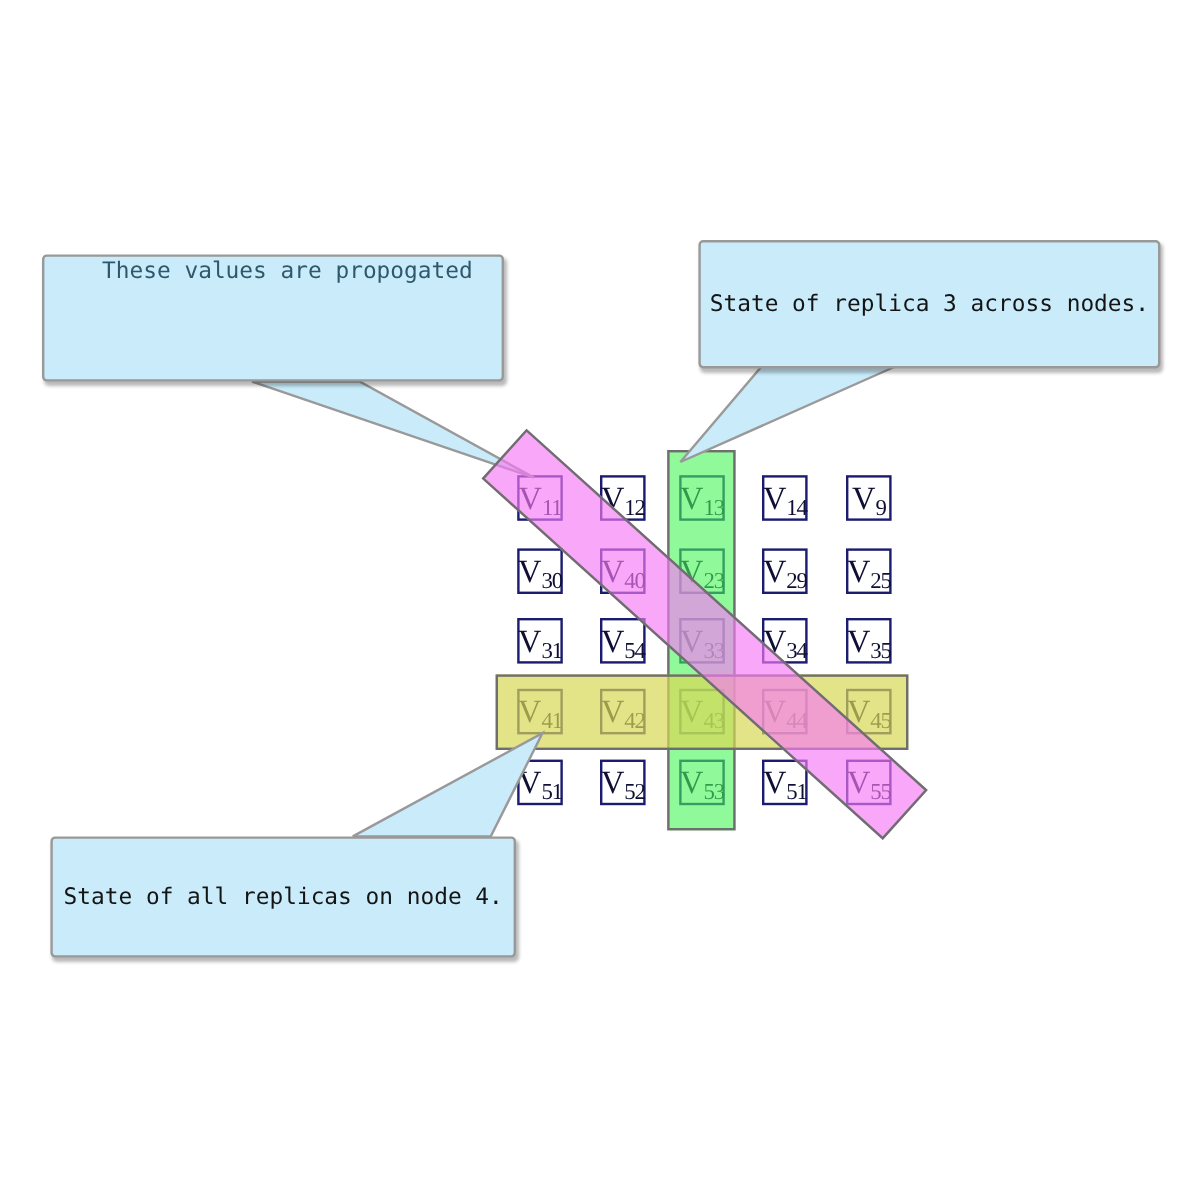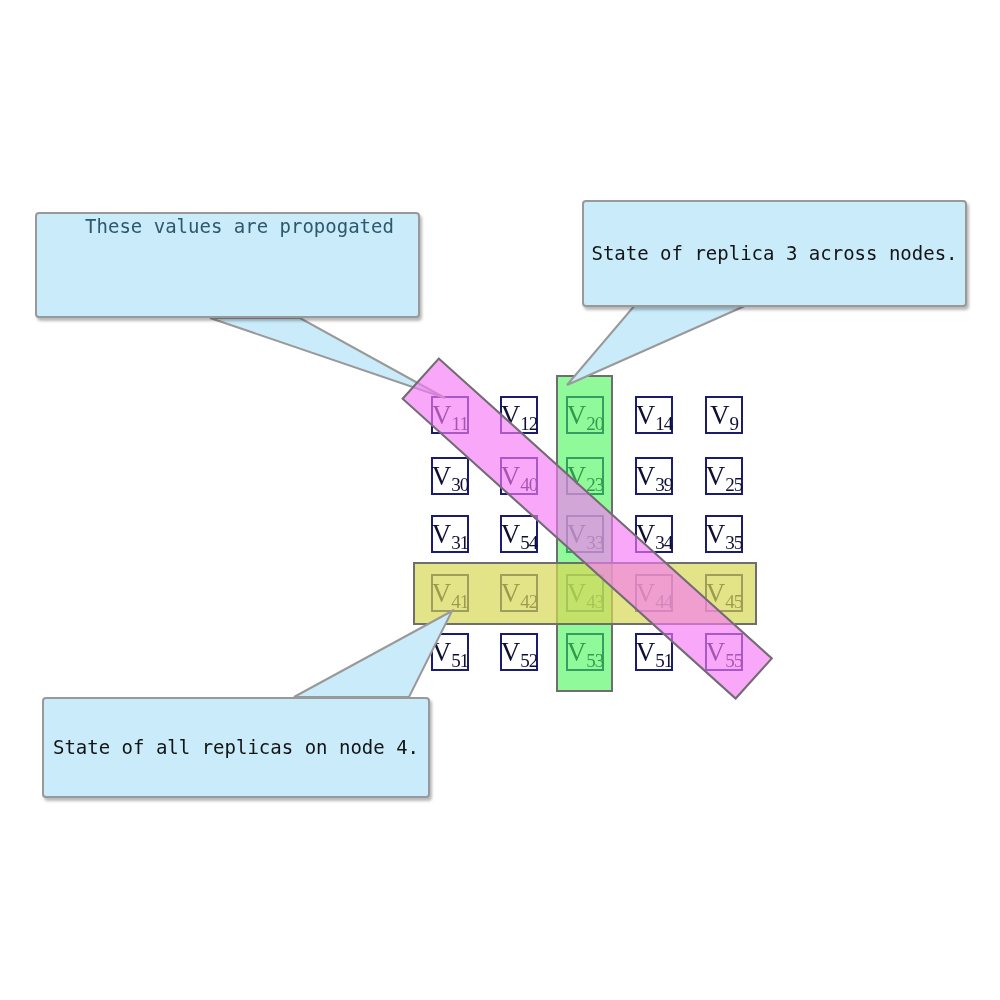--- a/index.html
+++ b/index.html
@@ -42,21 +42,21 @@
       <div class="cell" style="left: 431px; top: 396px; border-color: rgb(27, 27, 112); color: rgb(15, 15, 53);">
         <span class="vbase">V</span>
         <span class="vsub">11</span>
       </div>
       <div class="cell" style="left: 500px; top: 396px; border-color: rgb(27, 27, 112); color: rgb(15, 15, 53);">
         <span class="vbase">V</span>
         <span class="vsub">12</span>
       </div>
       <div class="cell" style="left: 566px; top: 396px; border-color: rgb(27, 27, 112); color: rgb(15, 15, 53);">
         <span class="vbase">V</span>
-        <span class="vsub">20</span>
+        <span class="vsub">13</span>
       </div>
       <div class="cell" style="left: 635px; top: 396px; border-color: rgb(27, 27, 112); color: rgb(15, 15, 53);">
         <span class="vbase">V</span>
         <span class="vsub">14</span>
       </div>
       <div class="cell" style="left: 705px; top: 396px; border-color: rgb(27, 27, 112); color: rgb(15, 15, 53);">
         <span class="vbase">V</span>
         <span class="vsub">9</span>
       </div>
       <div class="cell" style="left: 431px; top: 457px; border-color: rgb(27, 27, 112); color: rgb(15, 15, 53);">
@@ -66,21 +66,21 @@
       <div class="cell" style="left: 500px; top: 457px; border-color: rgb(27, 27, 112); color: rgb(15, 15, 53);">
         <span class="vbase">V</span>
         <span class="vsub">40</span>
       </div>
       <div class="cell" style="left: 566px; top: 457px; border-color: rgb(27, 27, 112); color: rgb(15, 15, 53);">
         <span class="vbase">V</span>
         <span class="vsub">23</span>
       </div>
       <div class="cell" style="left: 635px; top: 457px; border-color: rgb(27, 27, 112); color: rgb(15, 15, 53);">
         <span class="vbase">V</span>
-        <span class="vsub">39</span>
+        <span class="vsub">29</span>
       </div>
       <div class="cell" style="left: 705px; top: 457px; border-color: rgb(27, 27, 112); color: rgb(15, 15, 53);">
         <span class="vbase">V</span>
         <span class="vsub">25</span>
       </div>
       <div class="cell" style="left: 431px; top: 515px; border-color: rgb(27, 27, 112); color: rgb(15, 15, 53);">
         <span class="vbase">V</span>
         <span class="vsub">31</span>
       </div>
       <div class="cell" style="left: 500px; top: 515px; border-color: rgb(27, 27, 112); color: rgb(15, 15, 53);">

